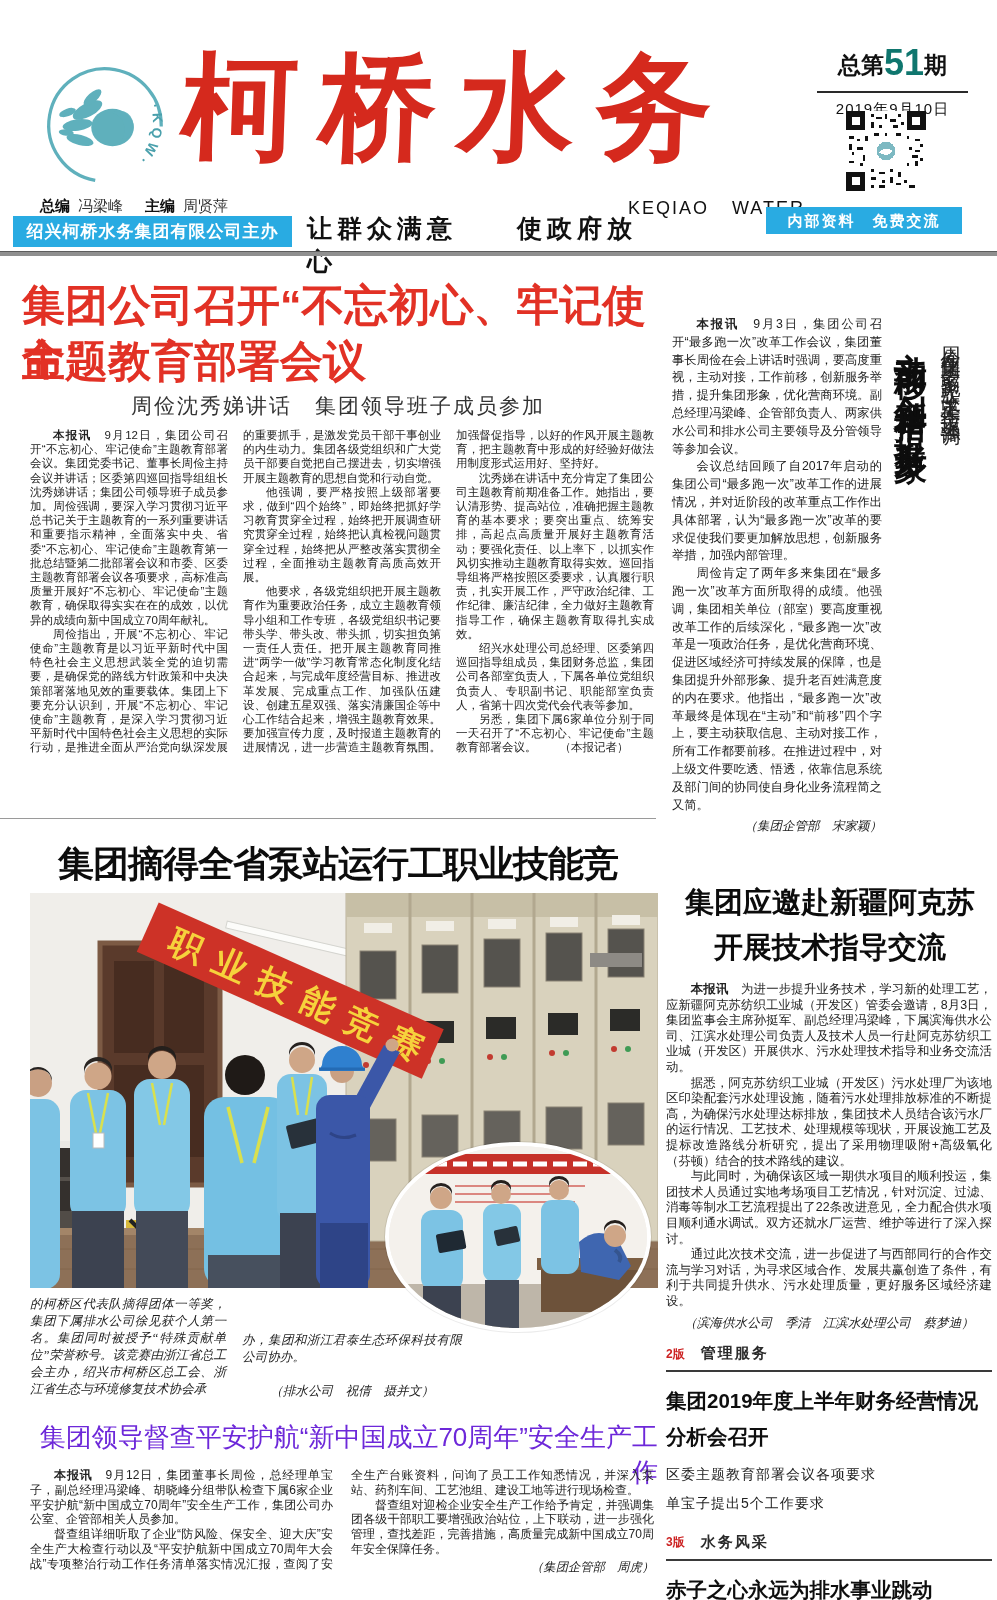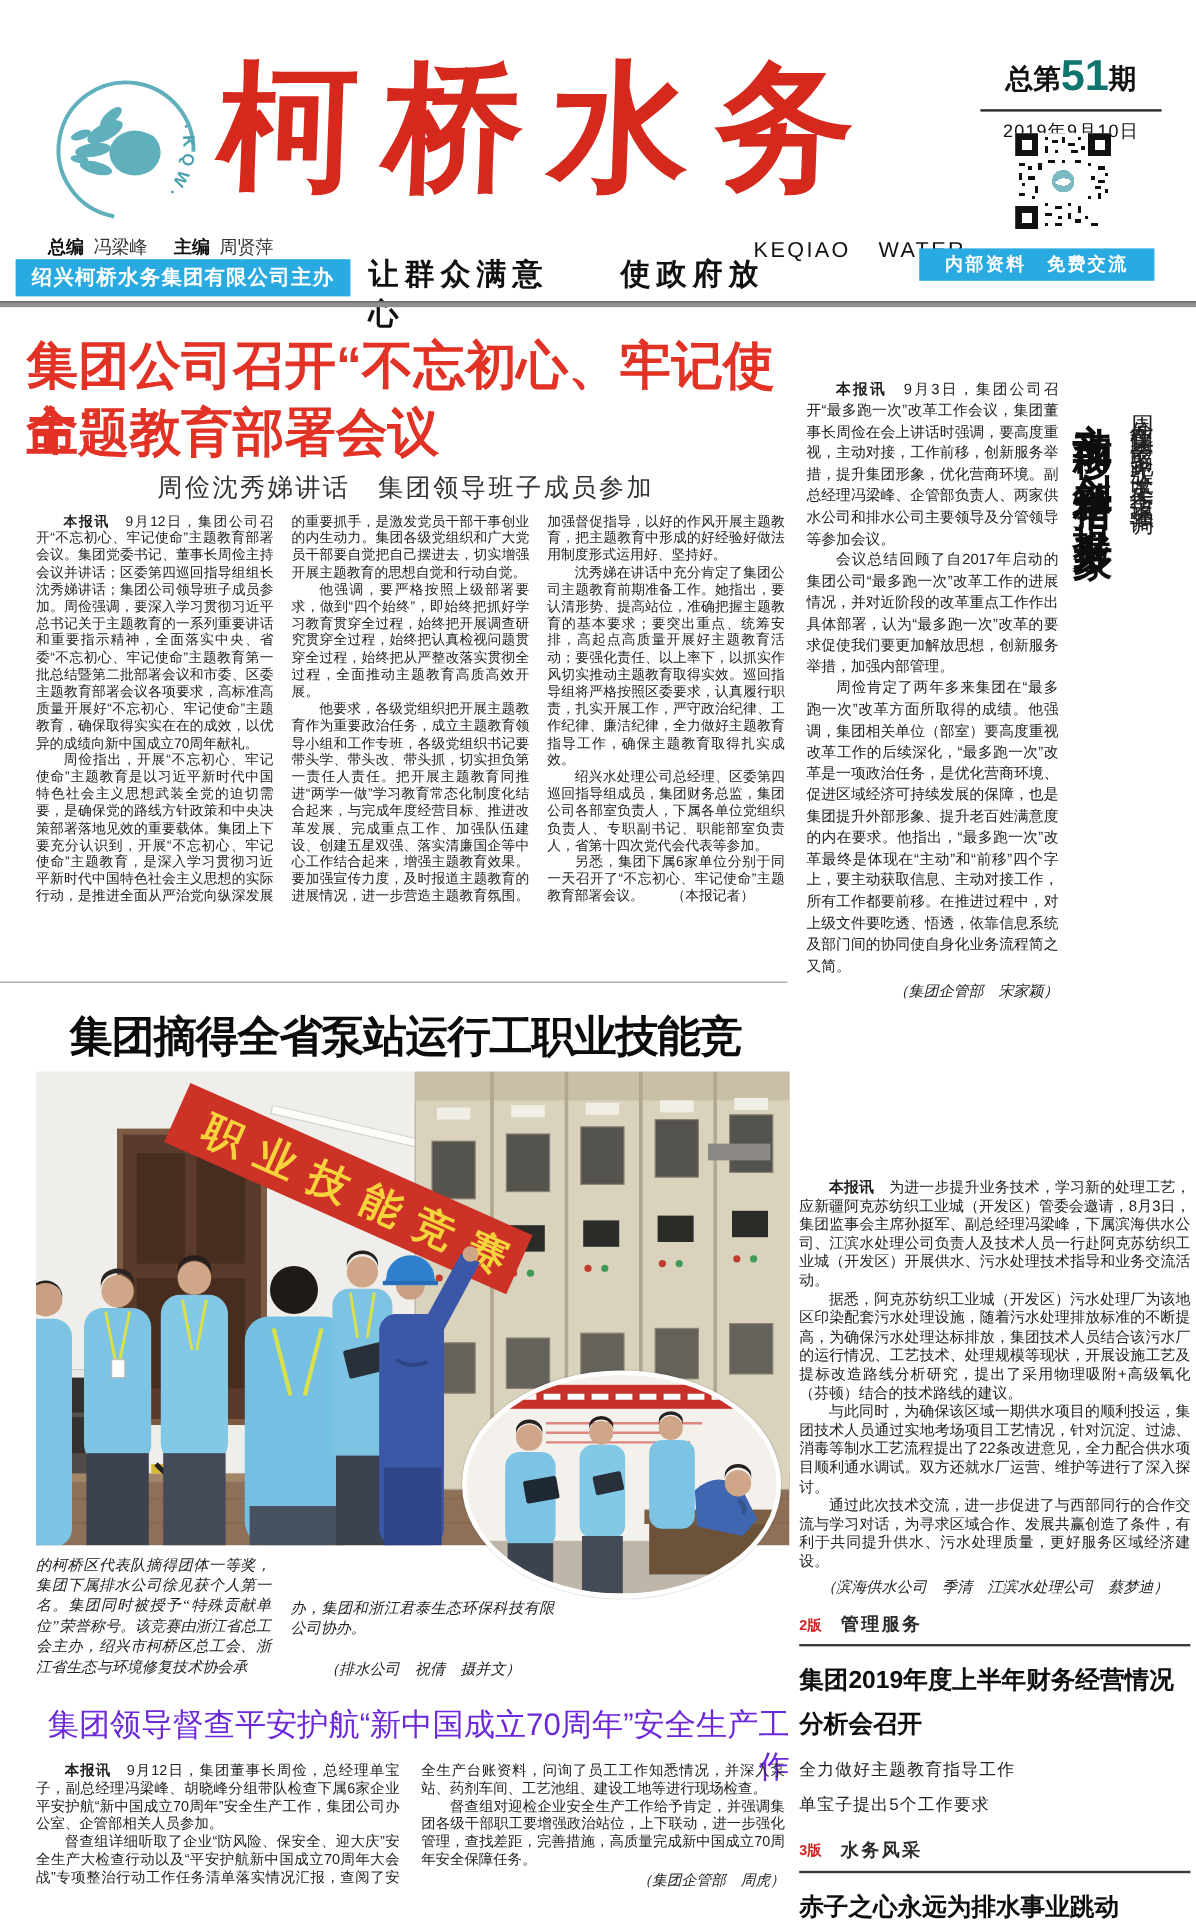--- a/index.html
+++ b/index.html
@@ -387,33 +387,37 @@
     </div>
   </div>
 
   <div class="abs a5-h" style="left:18px;top:1420px;width:640px;">集团领导督查平安护航“新中国成立70周年”安全生产工作</div>
   <div class="abs a5-body" style="left:30px;top:1468px;width:624px;height:132px;">
     <p class="lead indent"><strong>本报讯</strong><span>　9月12日，集团董事长周俭，总经理单宝子，副总经理冯梁峰、胡晓峰分组带队检查下属6家企业平安护航“新中国成立70周年”安全生产工作，集团公司办公室、企管部相关人员参加。</span></p>
     <div class="plist"><p class="indent">督查组详细听取了企业“防风险、保安全、迎大庆”安全生产大检查行动以及“平安护航新中国成立70周年大会战”专项整治行动工作任务清单落实情况汇报，查阅了安全生产台账资料，问询了员工工作知悉情况，并深入泵站、药剂车间、工艺池组、建设工地等进行现场检查。</p><p class="indent">督查组对迎检企业安全生产工作给予肯定，并强调集团各级干部职工要增强政治站位，上下联动，进一步强化管理，查找差距，完善措施，高质量完成新中国成立70周年安全保障任务。</p></div>
     <div class="byline a5-byline">（集团企管部　周虎）</div>
   </div>
 
+  <div class="abs a4-h" style="left:666px;top:880px;width:328px;">
+    <div>集团应邀赴新疆阿克苏</div>
+    <div>开展技术指导交流</div>
+  </div>
   <div class="abs a4-body" style="left:666px;top:982px;width:326px;">
     <p class="lead indent"><strong>本报讯</strong><span>　为进一步提升业务技术，学习新的处理工艺，应新疆阿克苏纺织工业城（开发区）管委会邀请，8月3日，集团监事会主席孙挺军、副总经理冯梁峰，下属滨海供水公司、江滨水处理公司负责人及技术人员一行赴阿克苏纺织工业城（开发区）开展供水、污水处理技术指导和业务交流活动。</span></p>
     <div class="plist"><p class="indent">据悉，阿克苏纺织工业城（开发区）污水处理厂为该地区印染配套污水处理设施，随着污水处理排放标准的不断提高，为确保污水处理达标排放，集团技术人员结合该污水厂的运行情况、工艺技术、处理规模等现状，开展设施工艺及提标改造路线分析研究，提出了采用物理吸附+高级氧化（芬顿）结合的技术路线的建议。</p><p class="indent">与此同时，为确保该区域一期供水项目的顺利投运，集团技术人员通过实地考场项目工艺情况，针对沉淀、过滤、消毒等制水工艺流程提出了22条改进意见，全力配合供水项目顺利通水调试。双方还就水厂运营、维护等进行了深入探讨。</p><p class="indent">通过此次技术交流，进一步促进了与西部同行的合作交流与学习对话，为寻求区域合作、发展共赢创造了条件，有利于共同提升供水、污水处理质量，更好服务区域经济建设。</p></div>
     <div class="byline a4-byline">（滨海供水公司　季清　江滨水处理公司　蔡梦迪）</div>
   </div>
 
   <div class="abs" style="left:666px;top:1344px;width:326px;">
     <div class="idx-row">
       <span class="idx-page">2版</span>
       <span class="idx-section">管理服务</span>
     </div>
     <div class="idx-title">集团2019年度上半年财务经营情况分析会召开</div>
-    <div class="idx-sub">全力做好主题教育指导工作</div>
+    <div class="idx-sub">区委主题教育部署会议各项要求</div>
     <div class="idx-sub">单宝子提出5个工作要求</div>
 
     <div class="idx-row idx-gap">
       <span class="idx-page">3版</span>
       <span class="idx-section">水务风采</span>
     </div>
     <div class="idx-title">赤子之心永远为排水事业跳动</div>
 
   </div>
 

